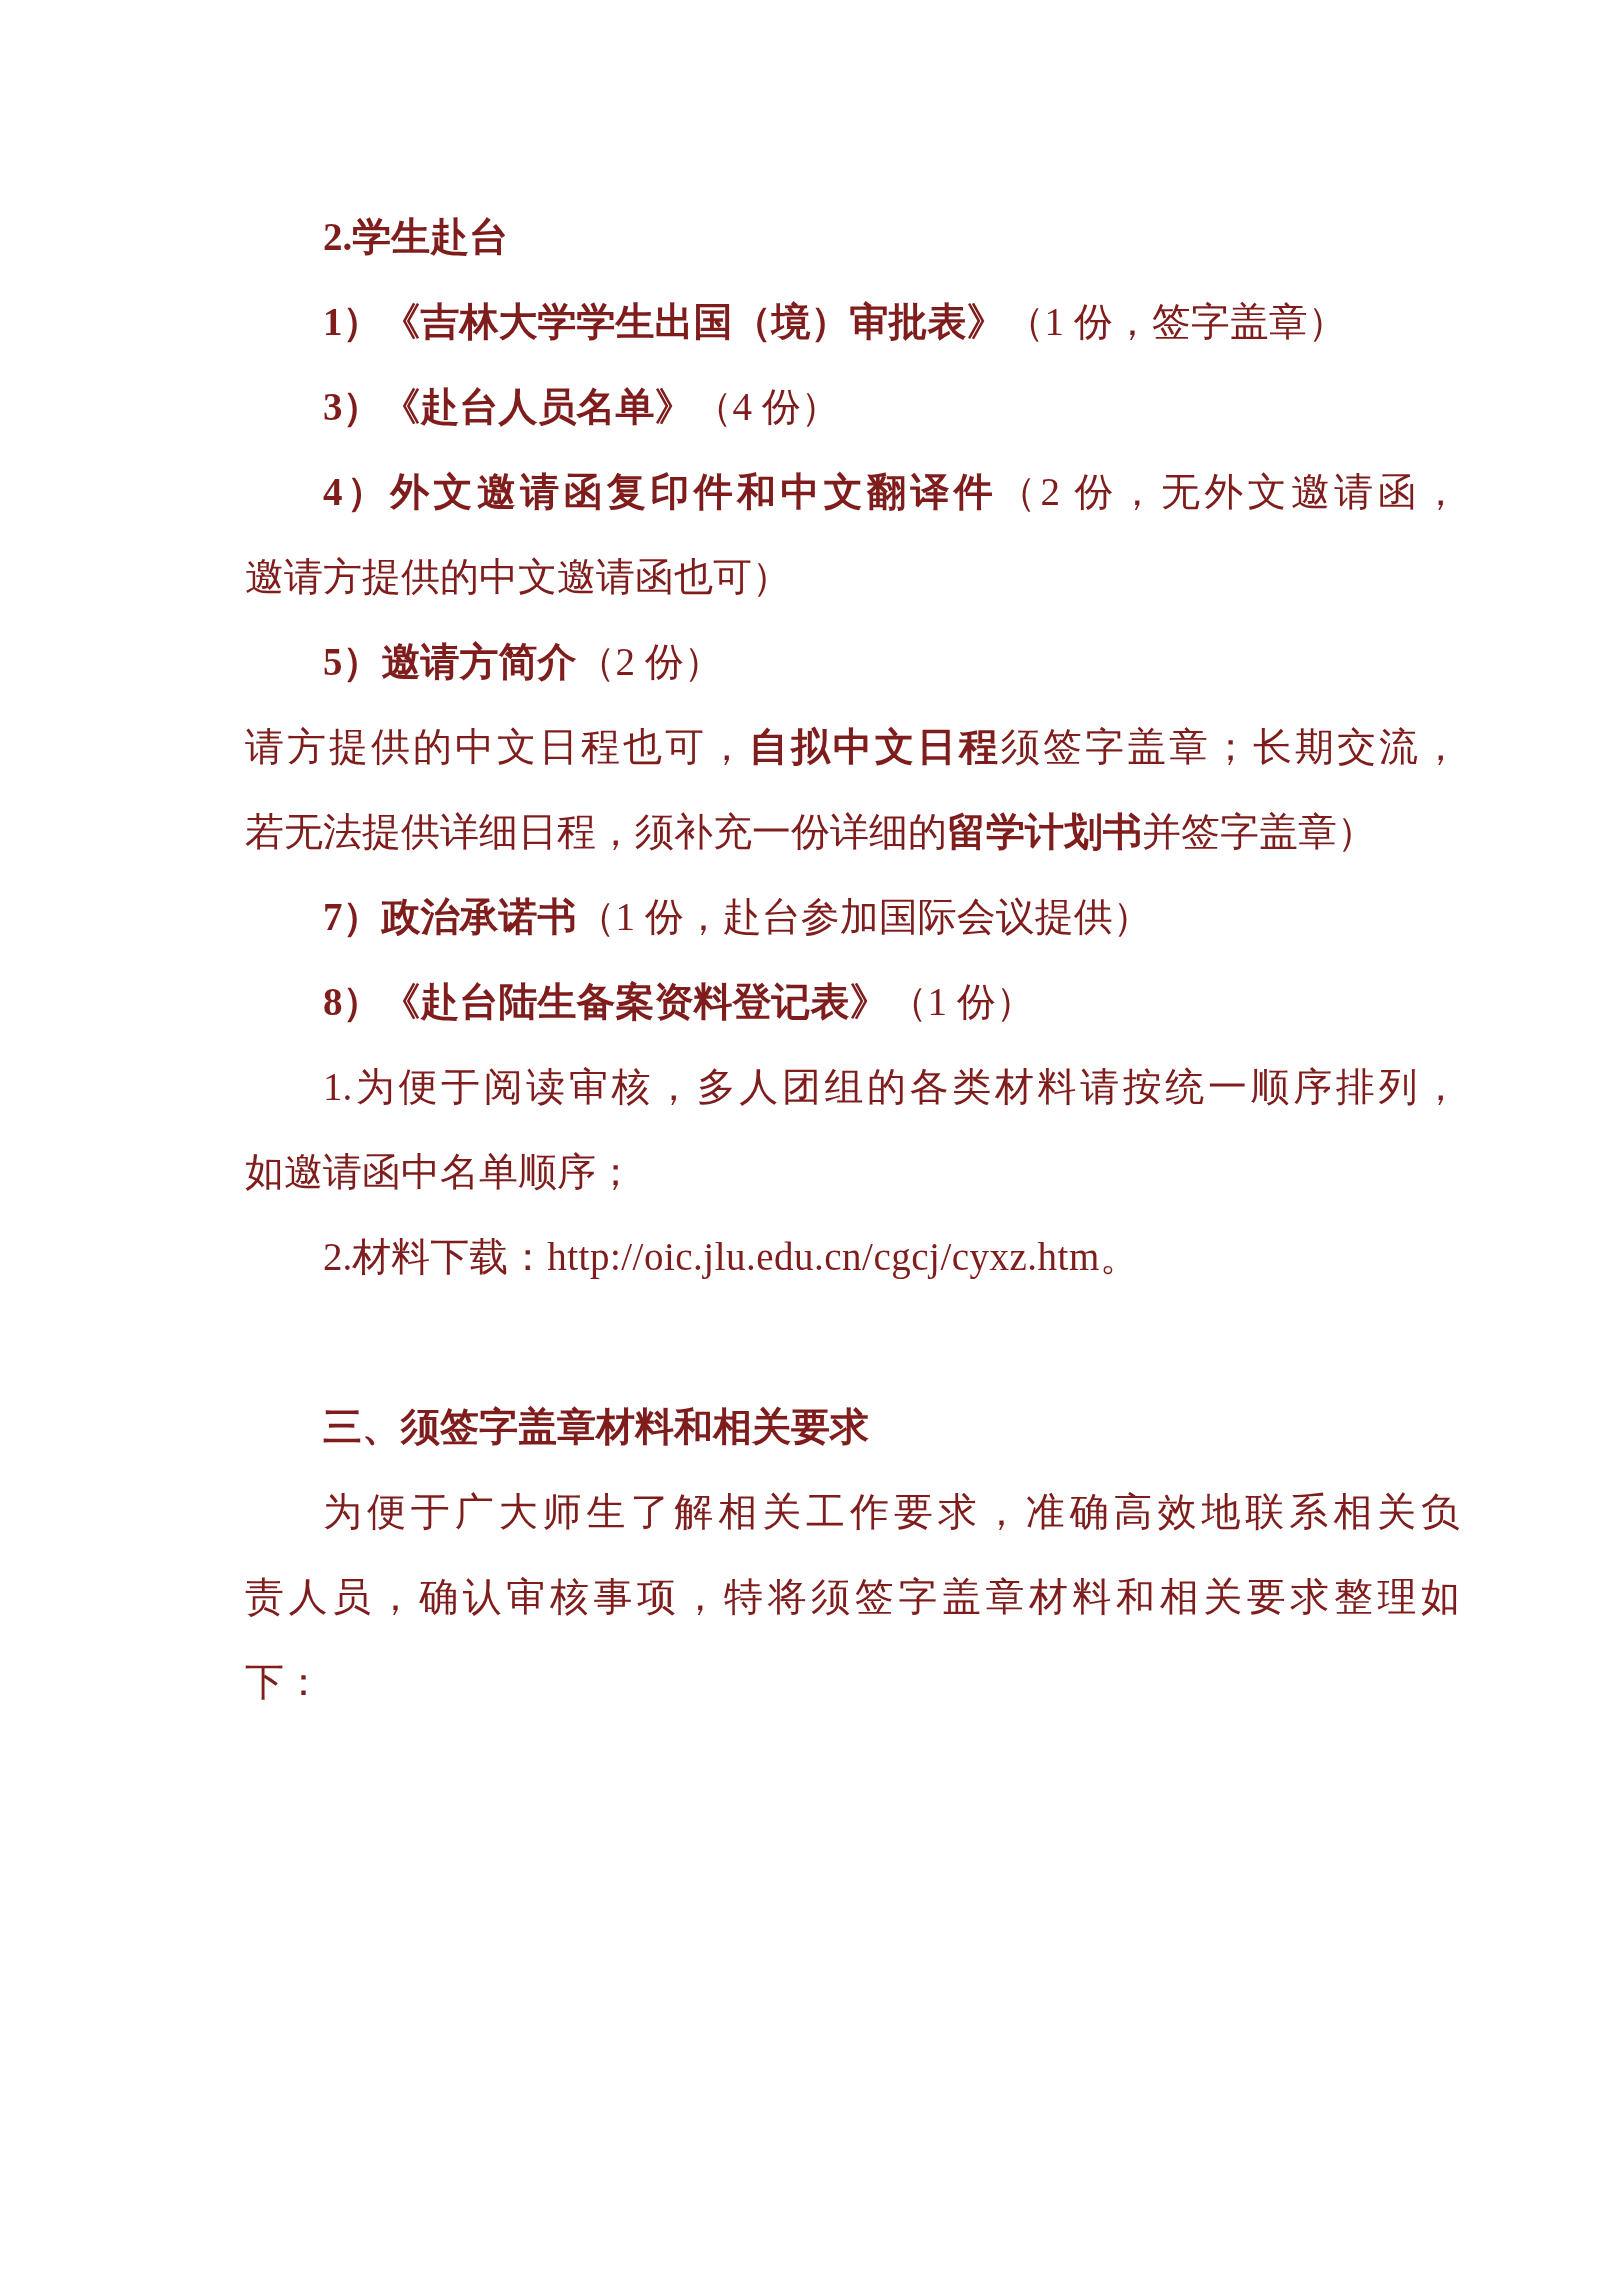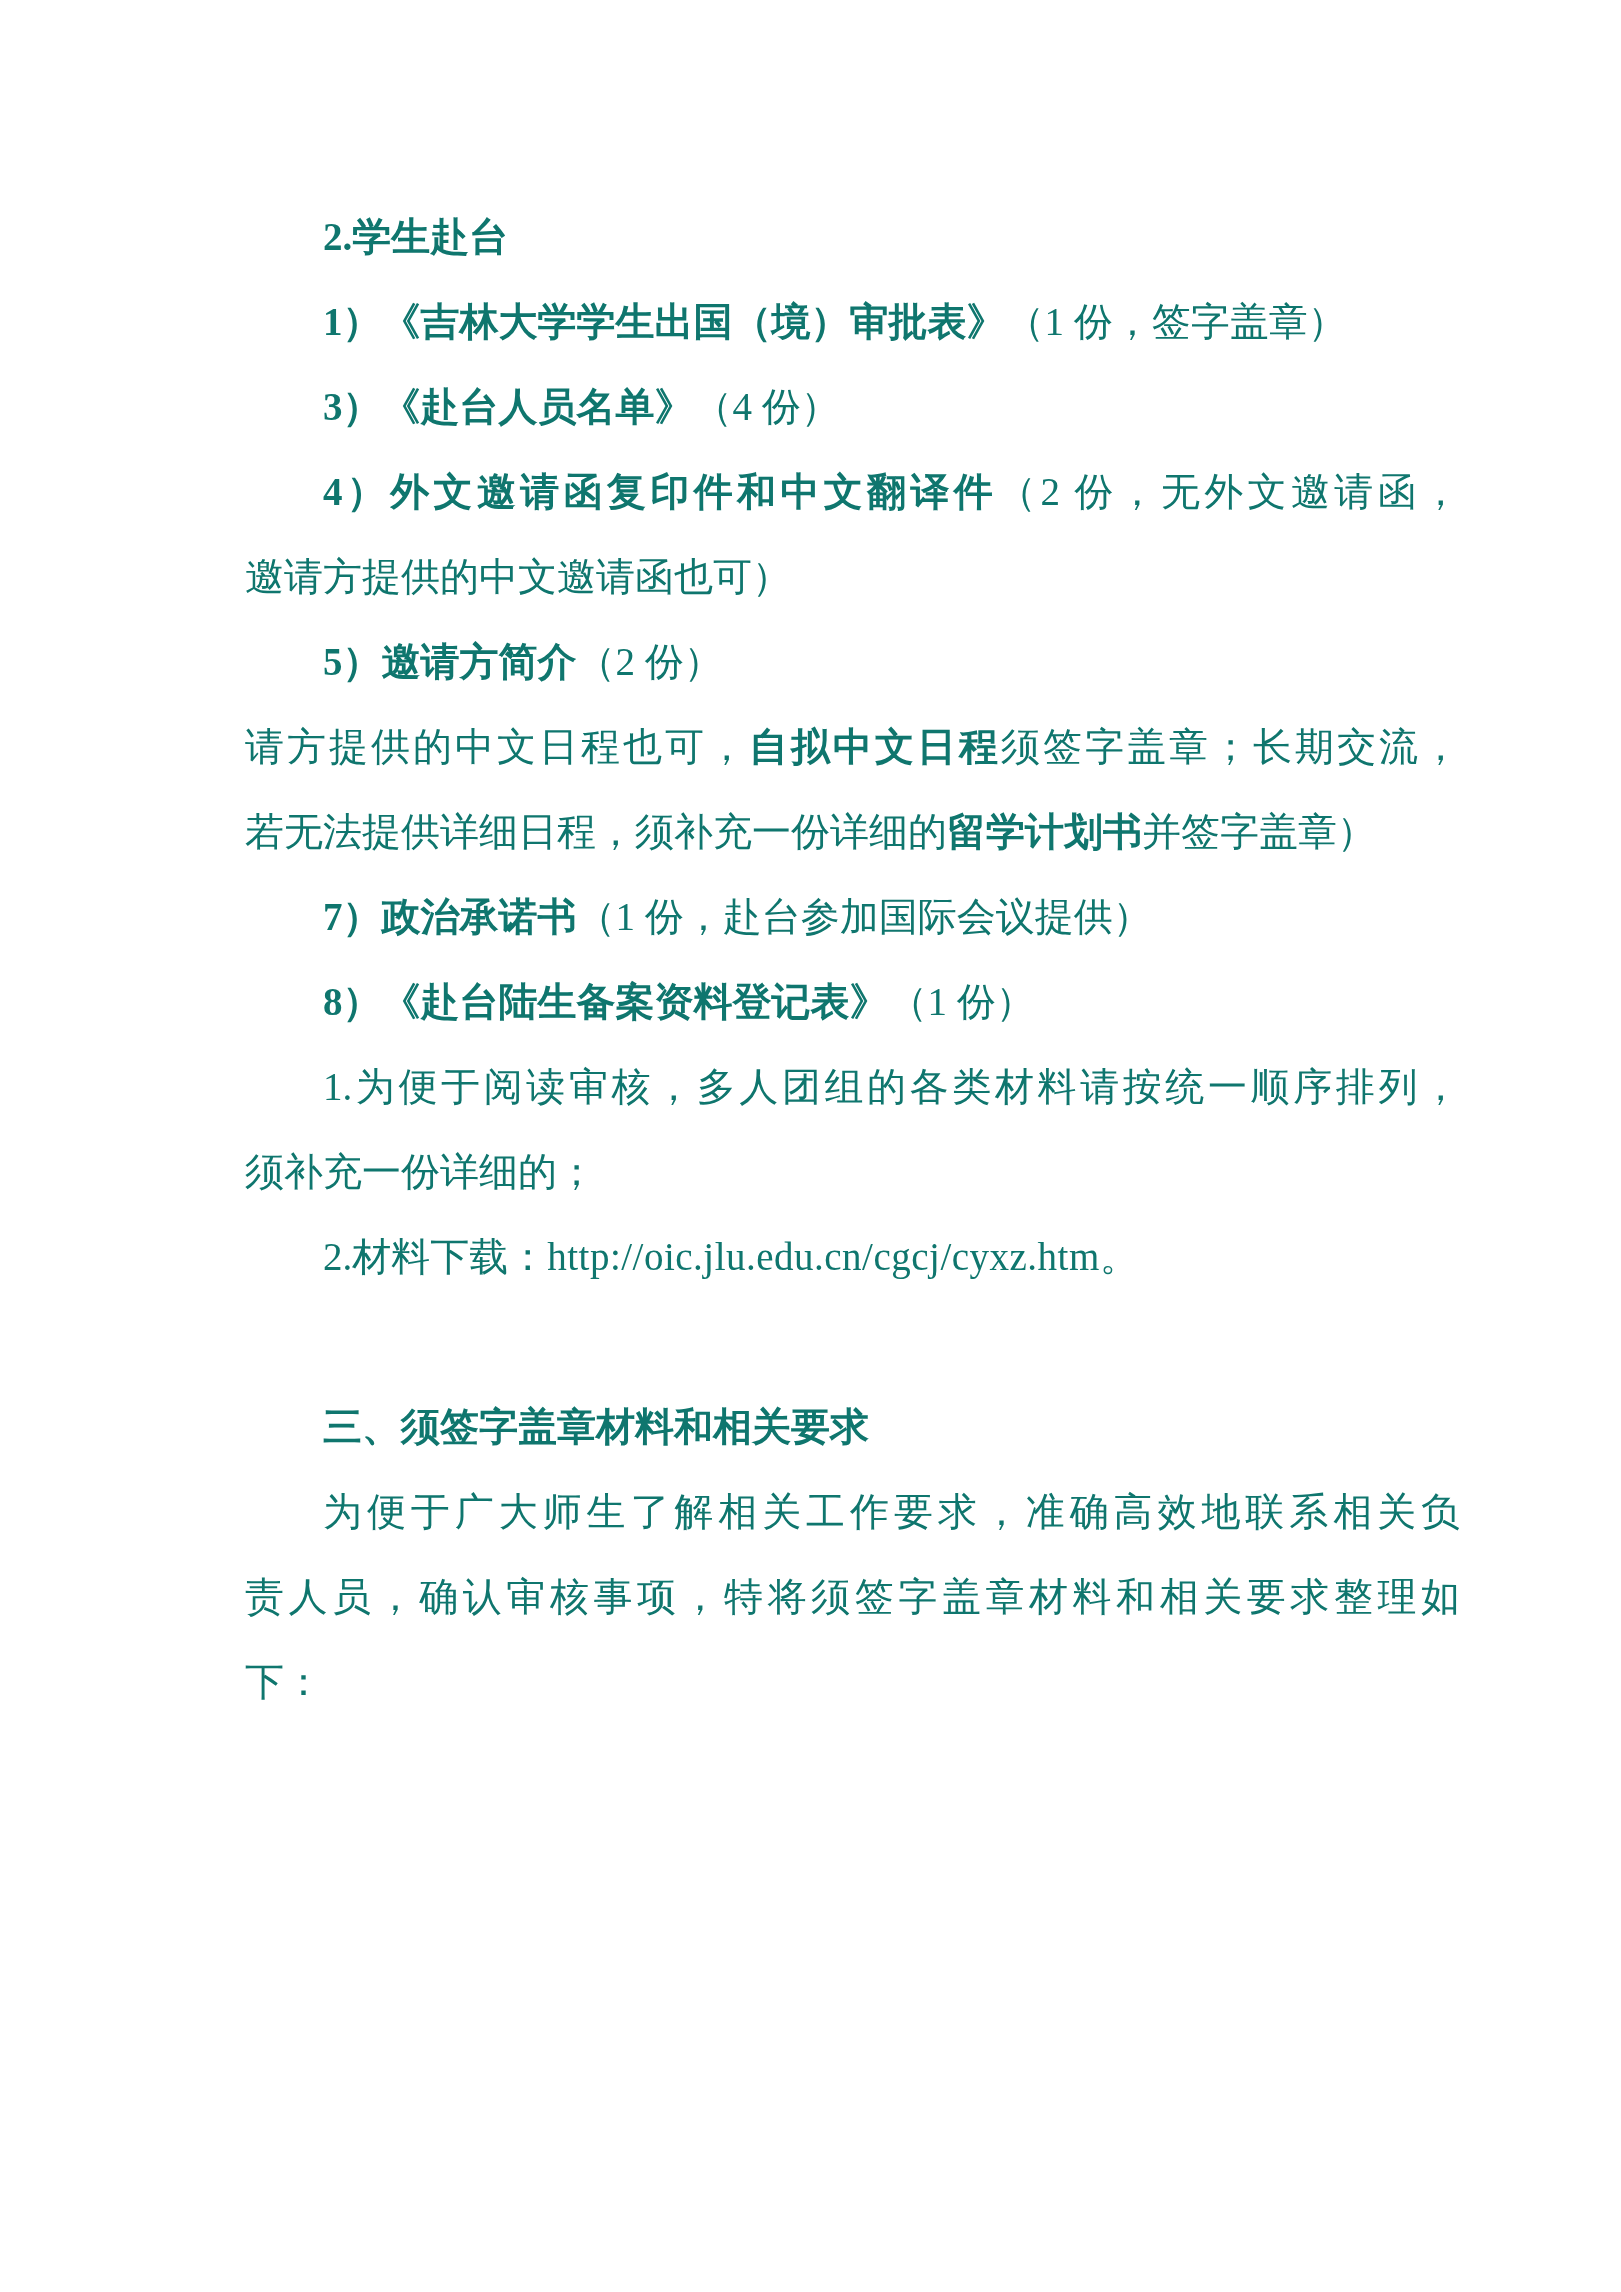--- a/index.html
+++ b/index.html
@@ -8,21 +8,21 @@
     background: #9a9a9a;
   }
   .page {
     position: relative;
     width: 1621px;
     height: 2293px;
     margin: 0 auto;
     background: #ffffff;
     overflow: hidden;
     font-family: "Liberation Serif", "DejaVu Serif", serif;
-    color: #0f766e;
+    color: #7f1d1d;
   }
   .content {
     position: absolute;
     left: 245px;
     top: 194px;
     width: 1215px;
     font-size: 39px;
     line-height: 85px;
     text-align: left;
   }
@@ -67,21 +67,21 @@
     <div class="ln"><span>若无法提供详细日程，须补充一份详细的</span><span class="b">留学计划书</span><span>并签字盖章）</span></div>
 
     <div class="ln ind"><span class="b">7）政治承诺书</span><span>（1 份，赴台参加国际会议提供）</span></div>
 
     <div class="ln ind"><span class="b">8）《赴台陆生备案资料登记表》</span><span>（1 份）</span></div>
 
 
 
     <div class="ln ind fill"><span>1.为便于阅读审核，多人团组的各类材料请按统一顺序排列，</span></div>
 
-    <div class="ln"><span>须补充一份详细的；</span></div>
+    <div class="ln"><span>如邀请函中名单顺序；</span></div>
 
     <div class="ln ind"><span>2.材料下载：</span><span class="url">http://oic.jlu.edu.cn/cgcj/cyxz.htm</span><span>。</span></div>
 
     <div class="ln ind gap"><span class="b">三、须签字盖章材料和相关要求</span></div>
 
     <div class="ln ind fill"><span>为便于广大师生了解相关工作要求，准确高效地联系相关负</span></div>
 
     <div class="ln fill"><span>责人员，确认审核事项，特将须签字盖章材料和相关要求整理如</span></div>
 
     <div class="ln"><span>下：</span></div>

